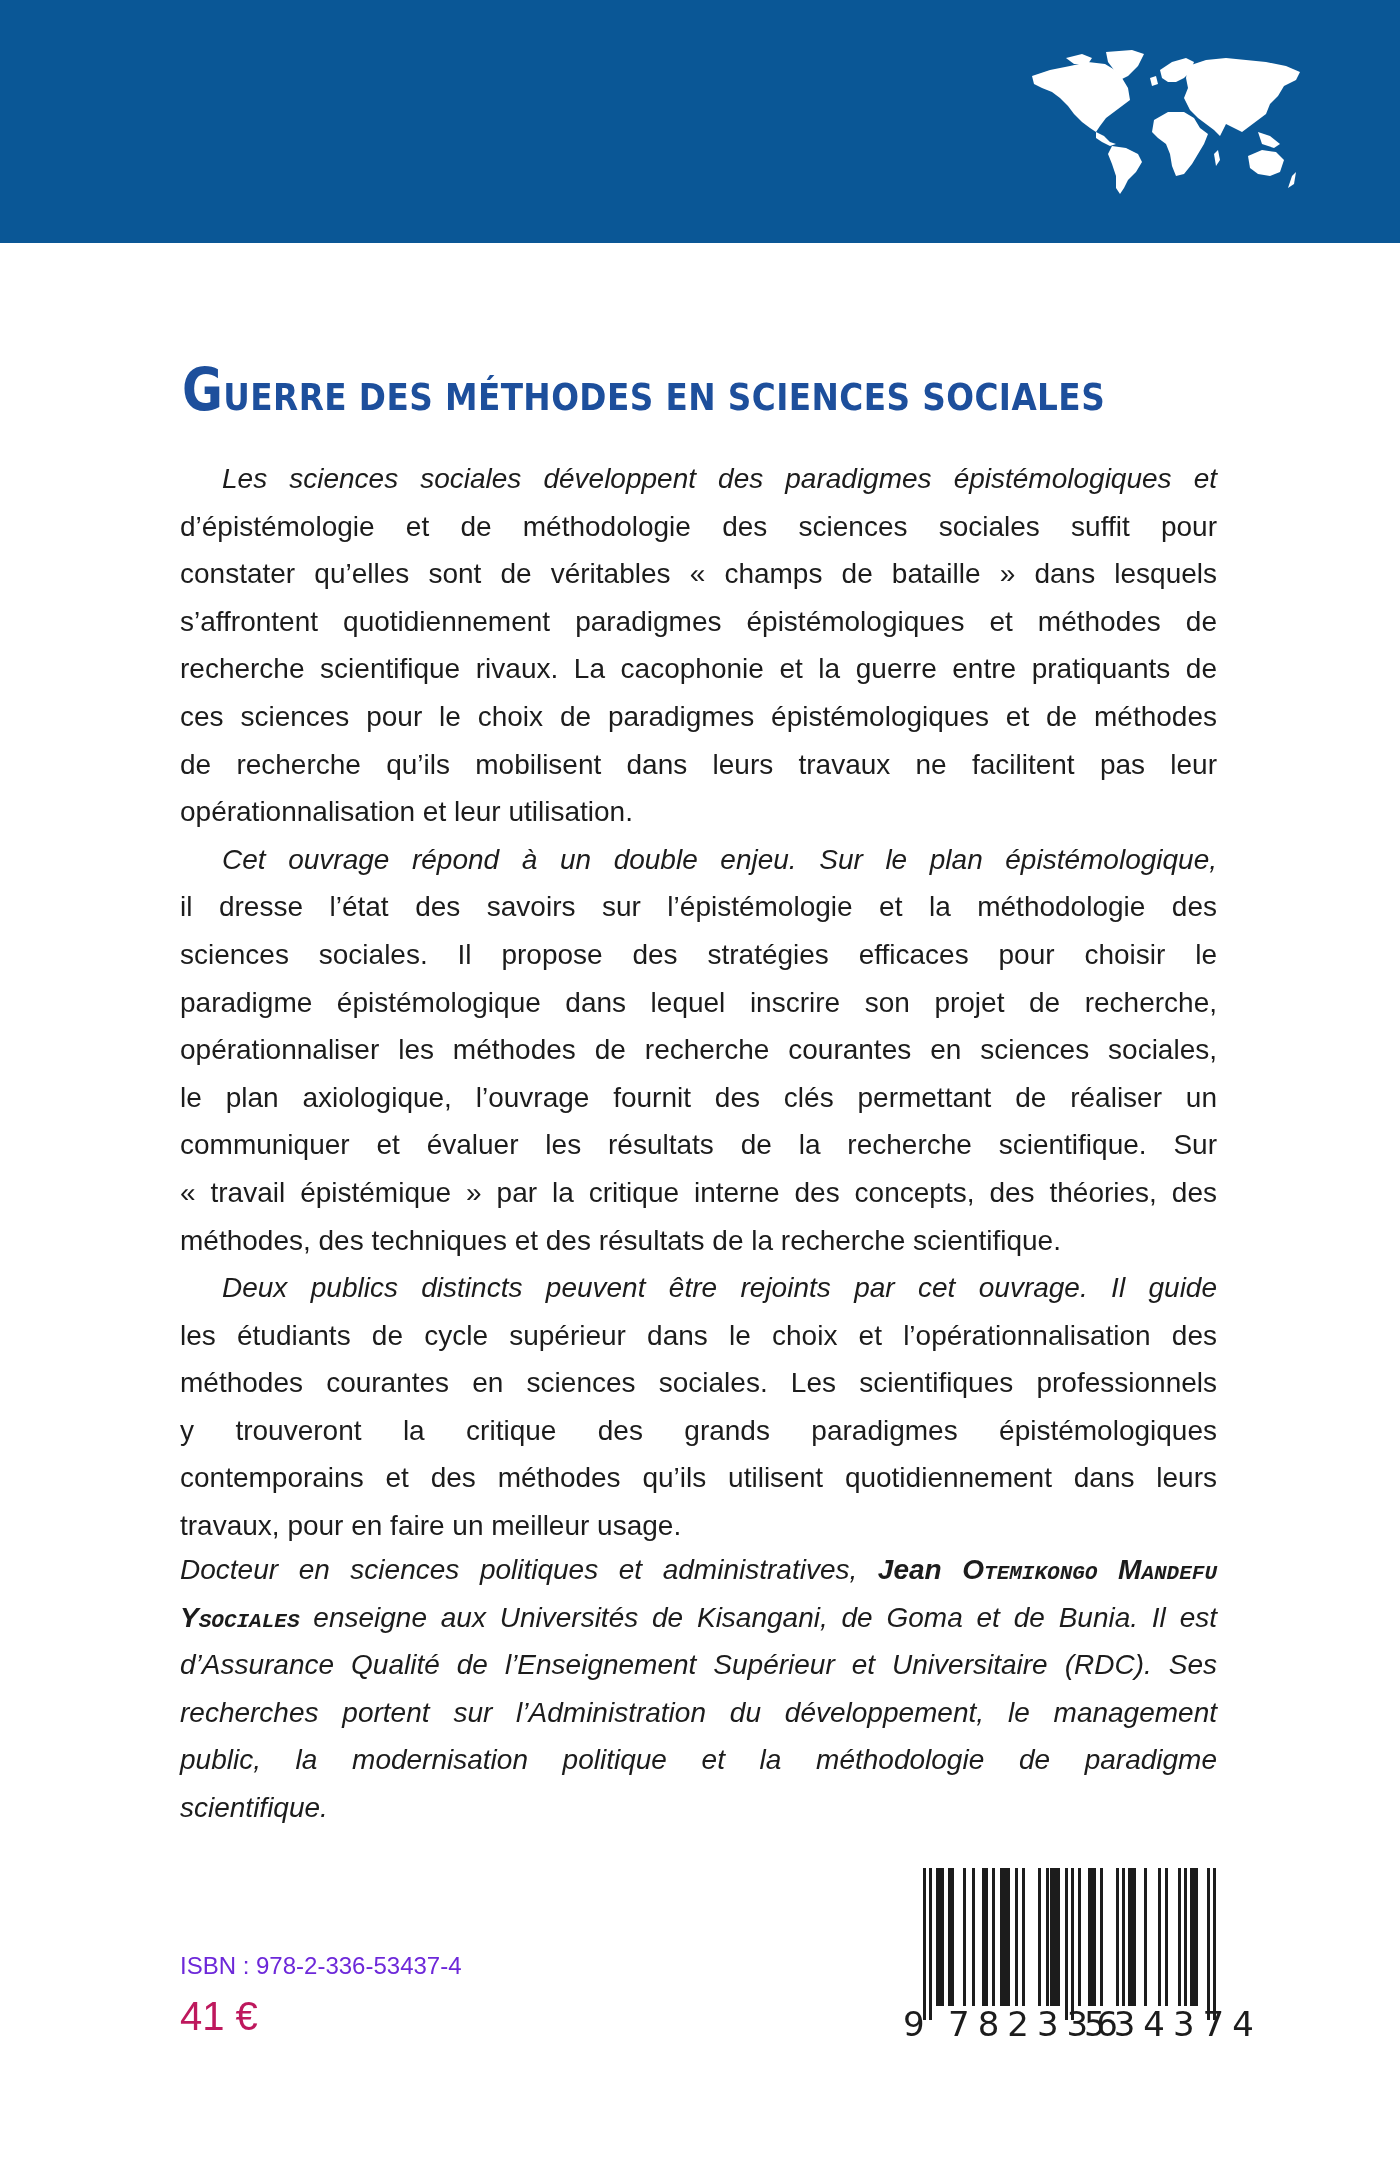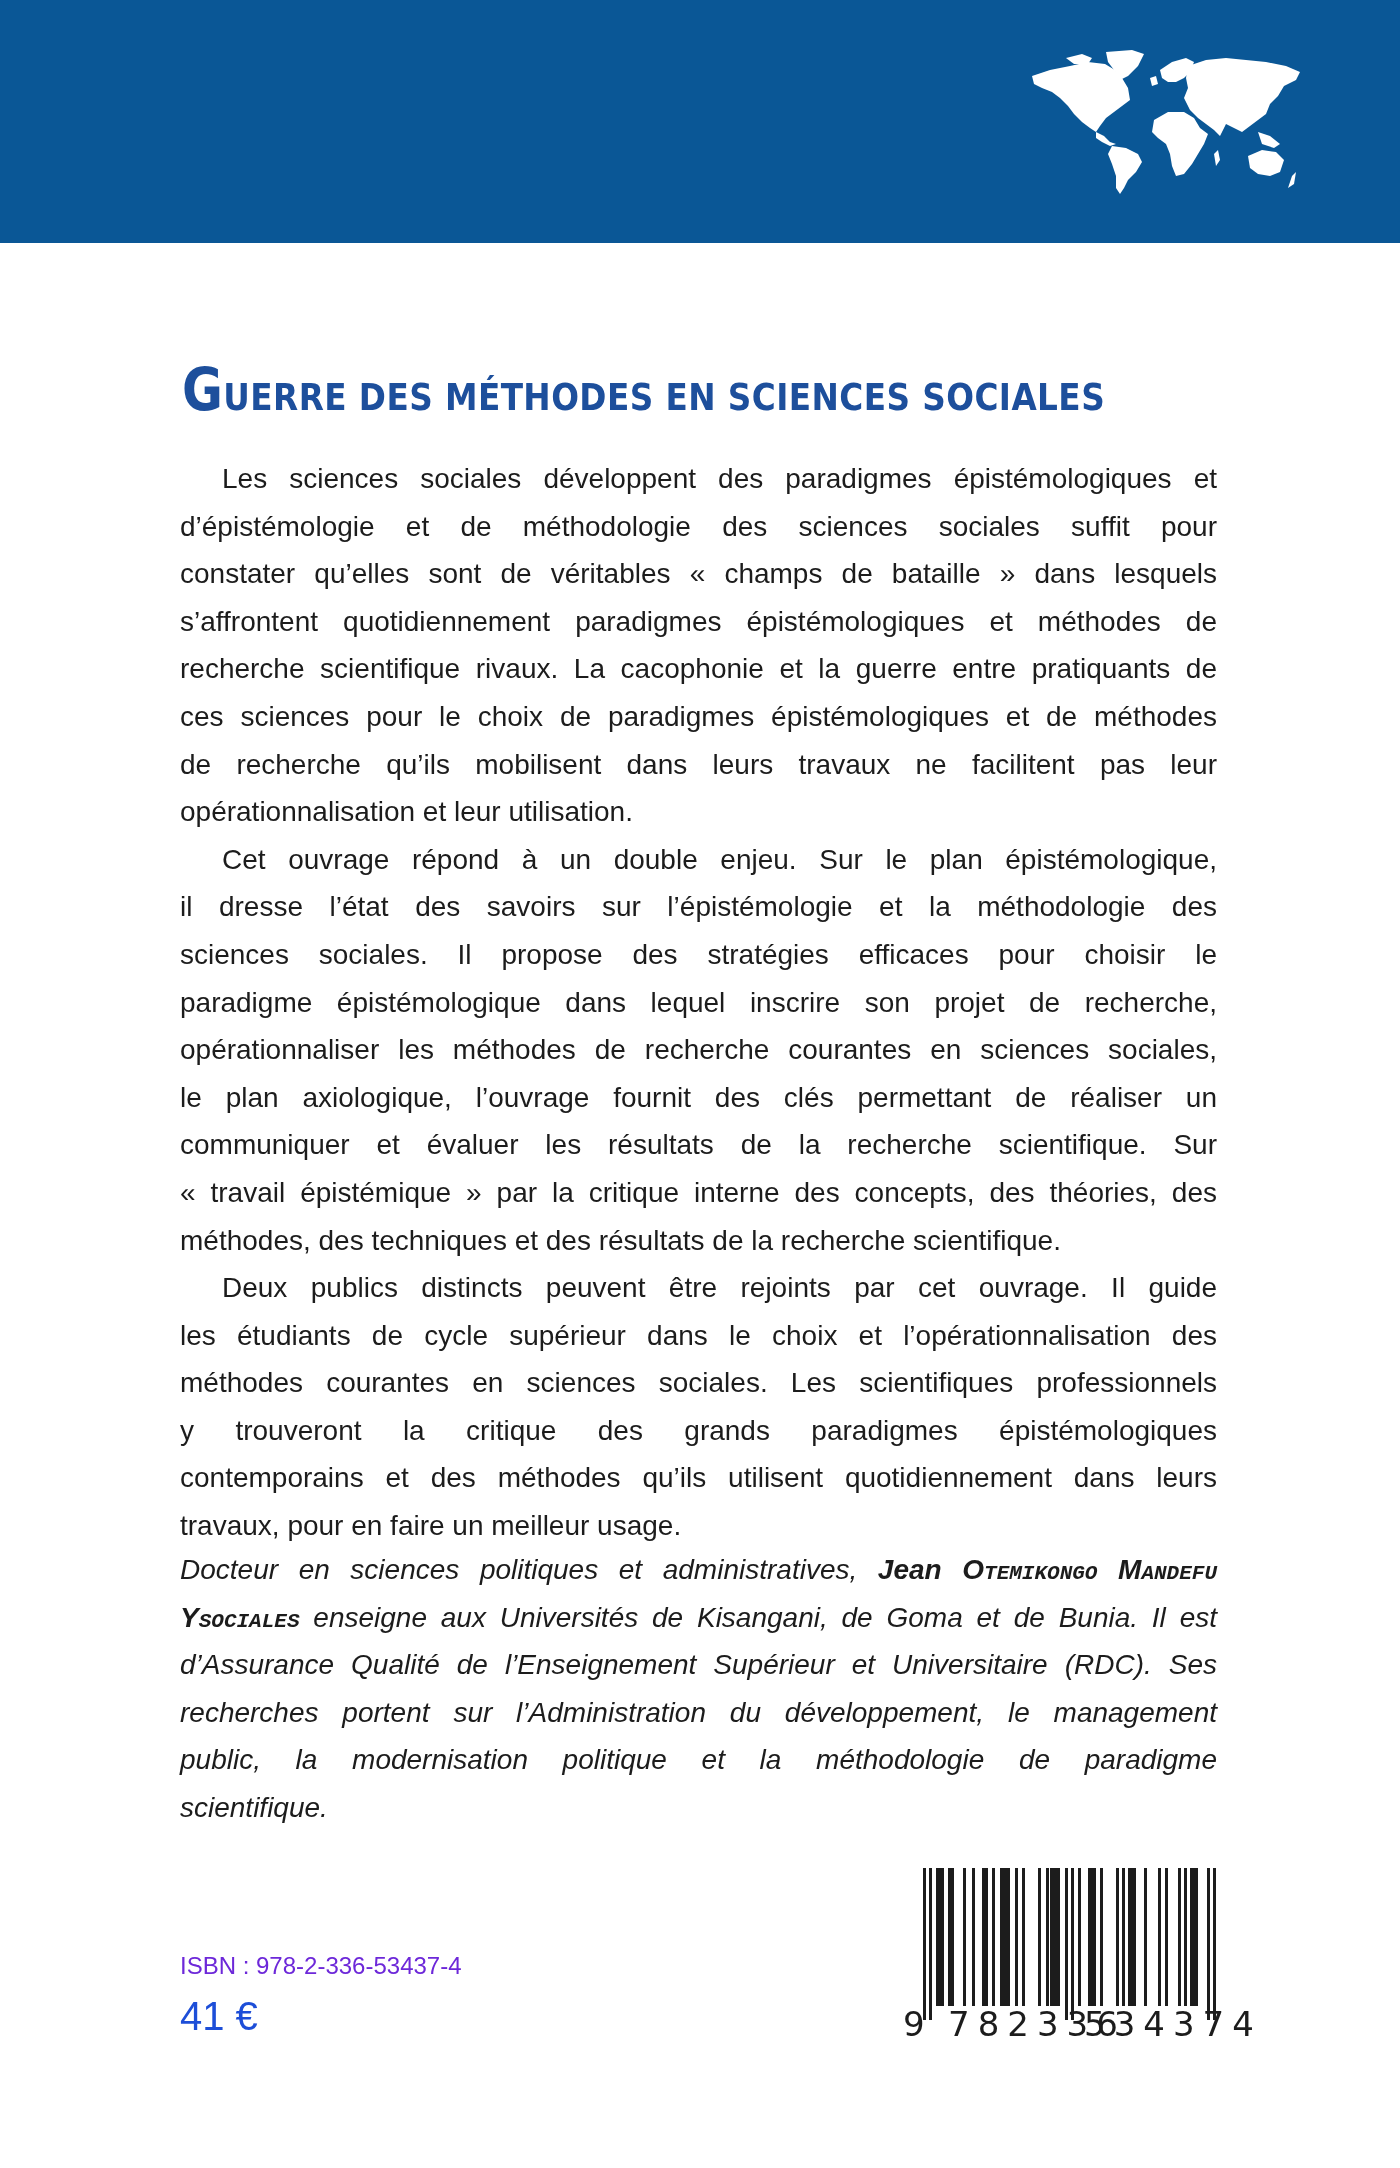--- a/index.html
+++ b/index.html
@@ -21,29 +21,29 @@
   .body-text {
     position: absolute; left: 180px; top: 455px; width: 1037px;
     font-size: 28px; line-height: 47.6px; font-family: "Liberation Sans", sans-serif;
   }
   .line {
     display: block; height: 47.6px; white-space: nowrap; overflow: visible;
     text-align: justify; text-align-last: justify;
     transform-origin: left center;
   }
   .line.last { text-align-last: left; }
-  .line.indent { padding-left: 42px; }
+  .line.indent { padding-left: 42px; font-style: italic; }
   .bio {
     position: absolute; left: 180px; top: 1548px; width: 1037px;
     font-size: 28px; line-height: 44.2px; font-style: italic; font-family: "Liberation Sans", sans-serif;
   }
   .bio .name { font-weight: bold; font-style: italic; }
   .bio .sc { font-size: 21px; font-family: Liberation Mono, monospace; }
   .isbn { position: absolute; left: 180px; top: 1952px; font-size: 24px; color: #6d28d9; }
-  .price { position: absolute; left: 180px; top: 1994px; font-size: 40px; color: #1d4ed8; }
+  .price { position: absolute; left: 180px; top: 1994px; font-size: 40px; color: #be185d; }
   .barcode { position: absolute; left: 900px; top: 1864px; width: 320px; height: 180px; }
   .barcode-digits { position: absolute; left: 900px; top: 2004px; width: 320px; font-family: "DejaVu Sans", sans-serif; font-size: 34px; color:#1c1c1c; }
   .d0 { position: absolute; left: 3px; top: 0; }
   .d1 { position: absolute; left: 48px; top: 0; letter-spacing: 8px; }
   .d2 { position: absolute; left: 176px; top: 0; letter-spacing: 8px; margin-left: 8px; }
 </style>
 </head>
 <body>
 
 <div class="header-band">

